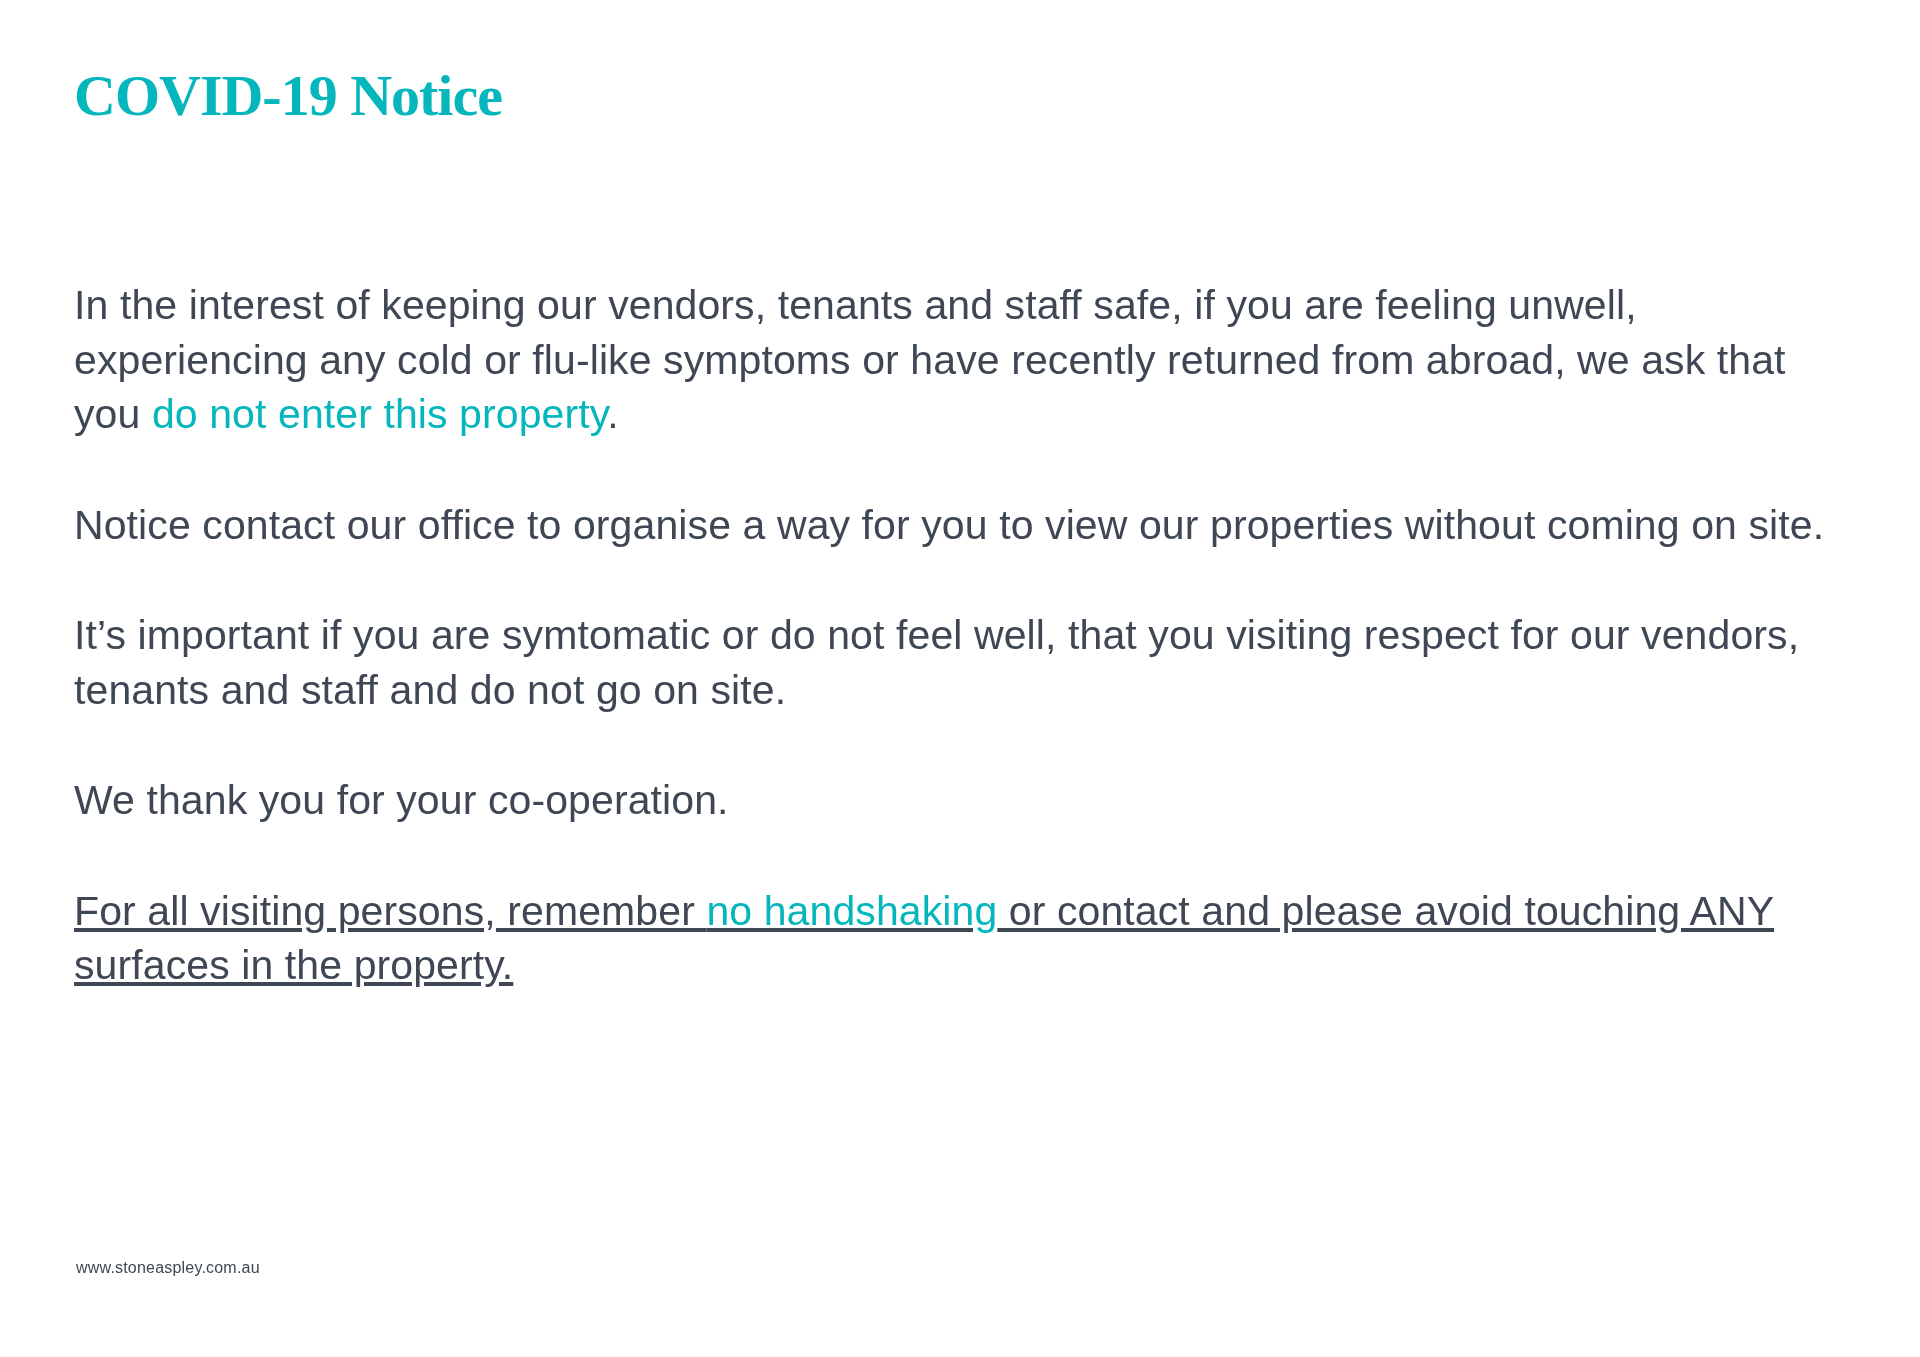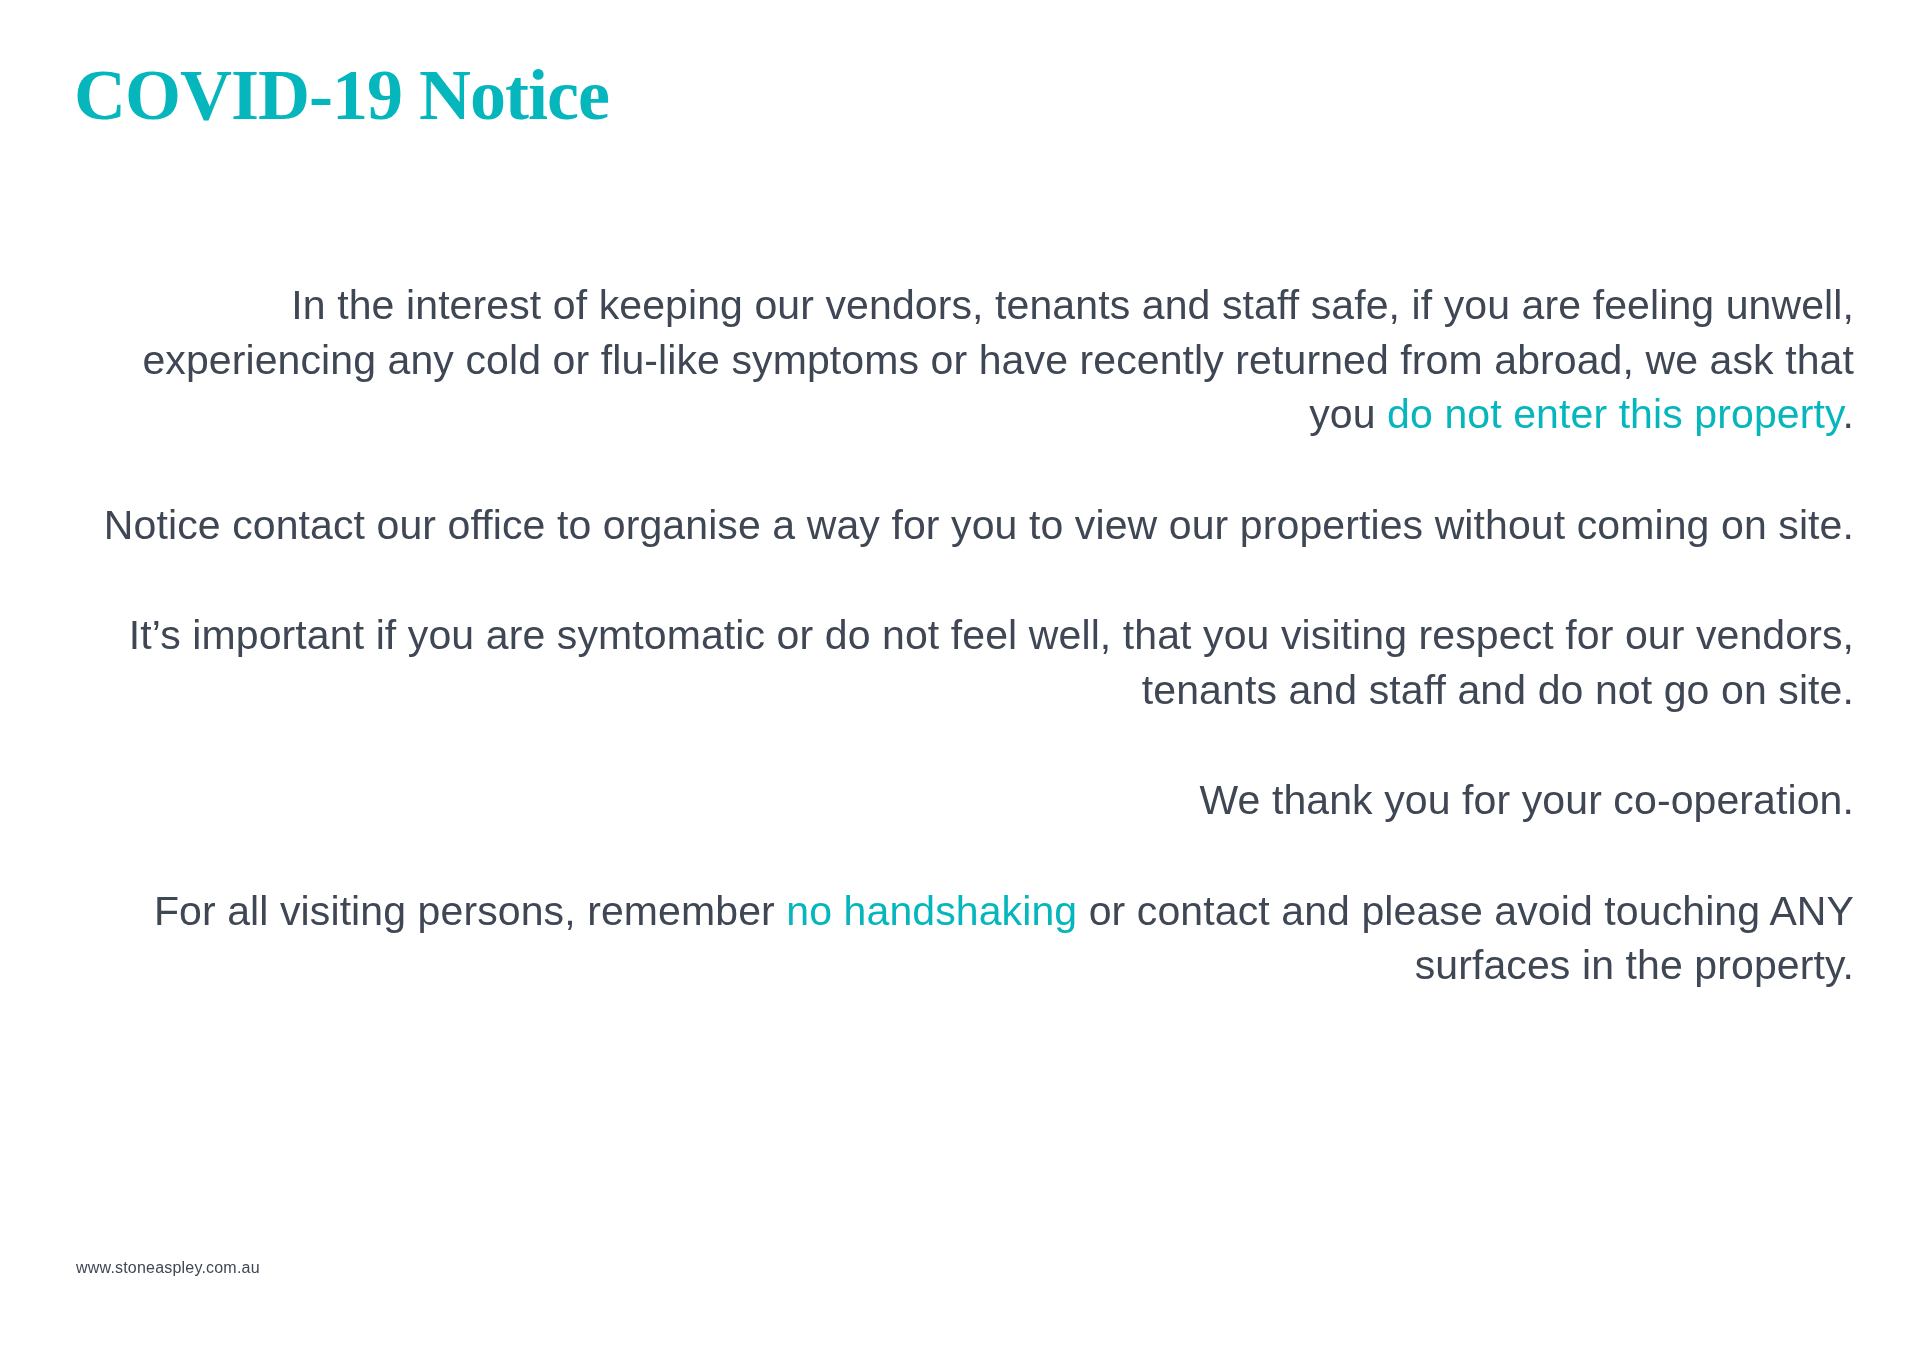--- a/index.html
+++ b/index.html
@@ -25,25 +25,25 @@
   .header {
     position: absolute;
     top: 58px;
     left: 74px;
     right: 74px;
     height: 120px;
   }
   .title {
     position: absolute;
     left: 0;
-    top: 0;
+    top: 8px;
     margin: 0;
     font-family: "Liberation Serif", serif;
     font-weight: bold;
-    font-size: 72px;
+    font-size: 58px;
     line-height: 1.05;
     letter-spacing: -1px;
     color: #06b6bd;
     white-space: nowrap;
   }
   
   .logo {
     position: absolute;
     right: 0;
     top: 14px;
@@ -54,31 +54,31 @@
     display: block;
     width: 238px;
     height: 116px;
   }
   
   .content {
     position: absolute;
     left: 74px;
     top: 278px;
     width: 1780px;
-    text-align: right;
   }
   .para {
     margin: 0 0 56px 0;
     font-size: 41px;
     line-height: 1.33;
     color: #3f4755;
     letter-spacing: 0.1px;
   }
   .para:last-child {
     margin-bottom: 16px;
+    text-decoration: underline;
   }
   .accent {
     color: #06b6bd;
   }
   
   .footer {
     position: absolute;
     left: 76px;
     bottom: 80px;
     font-size: 16px;

